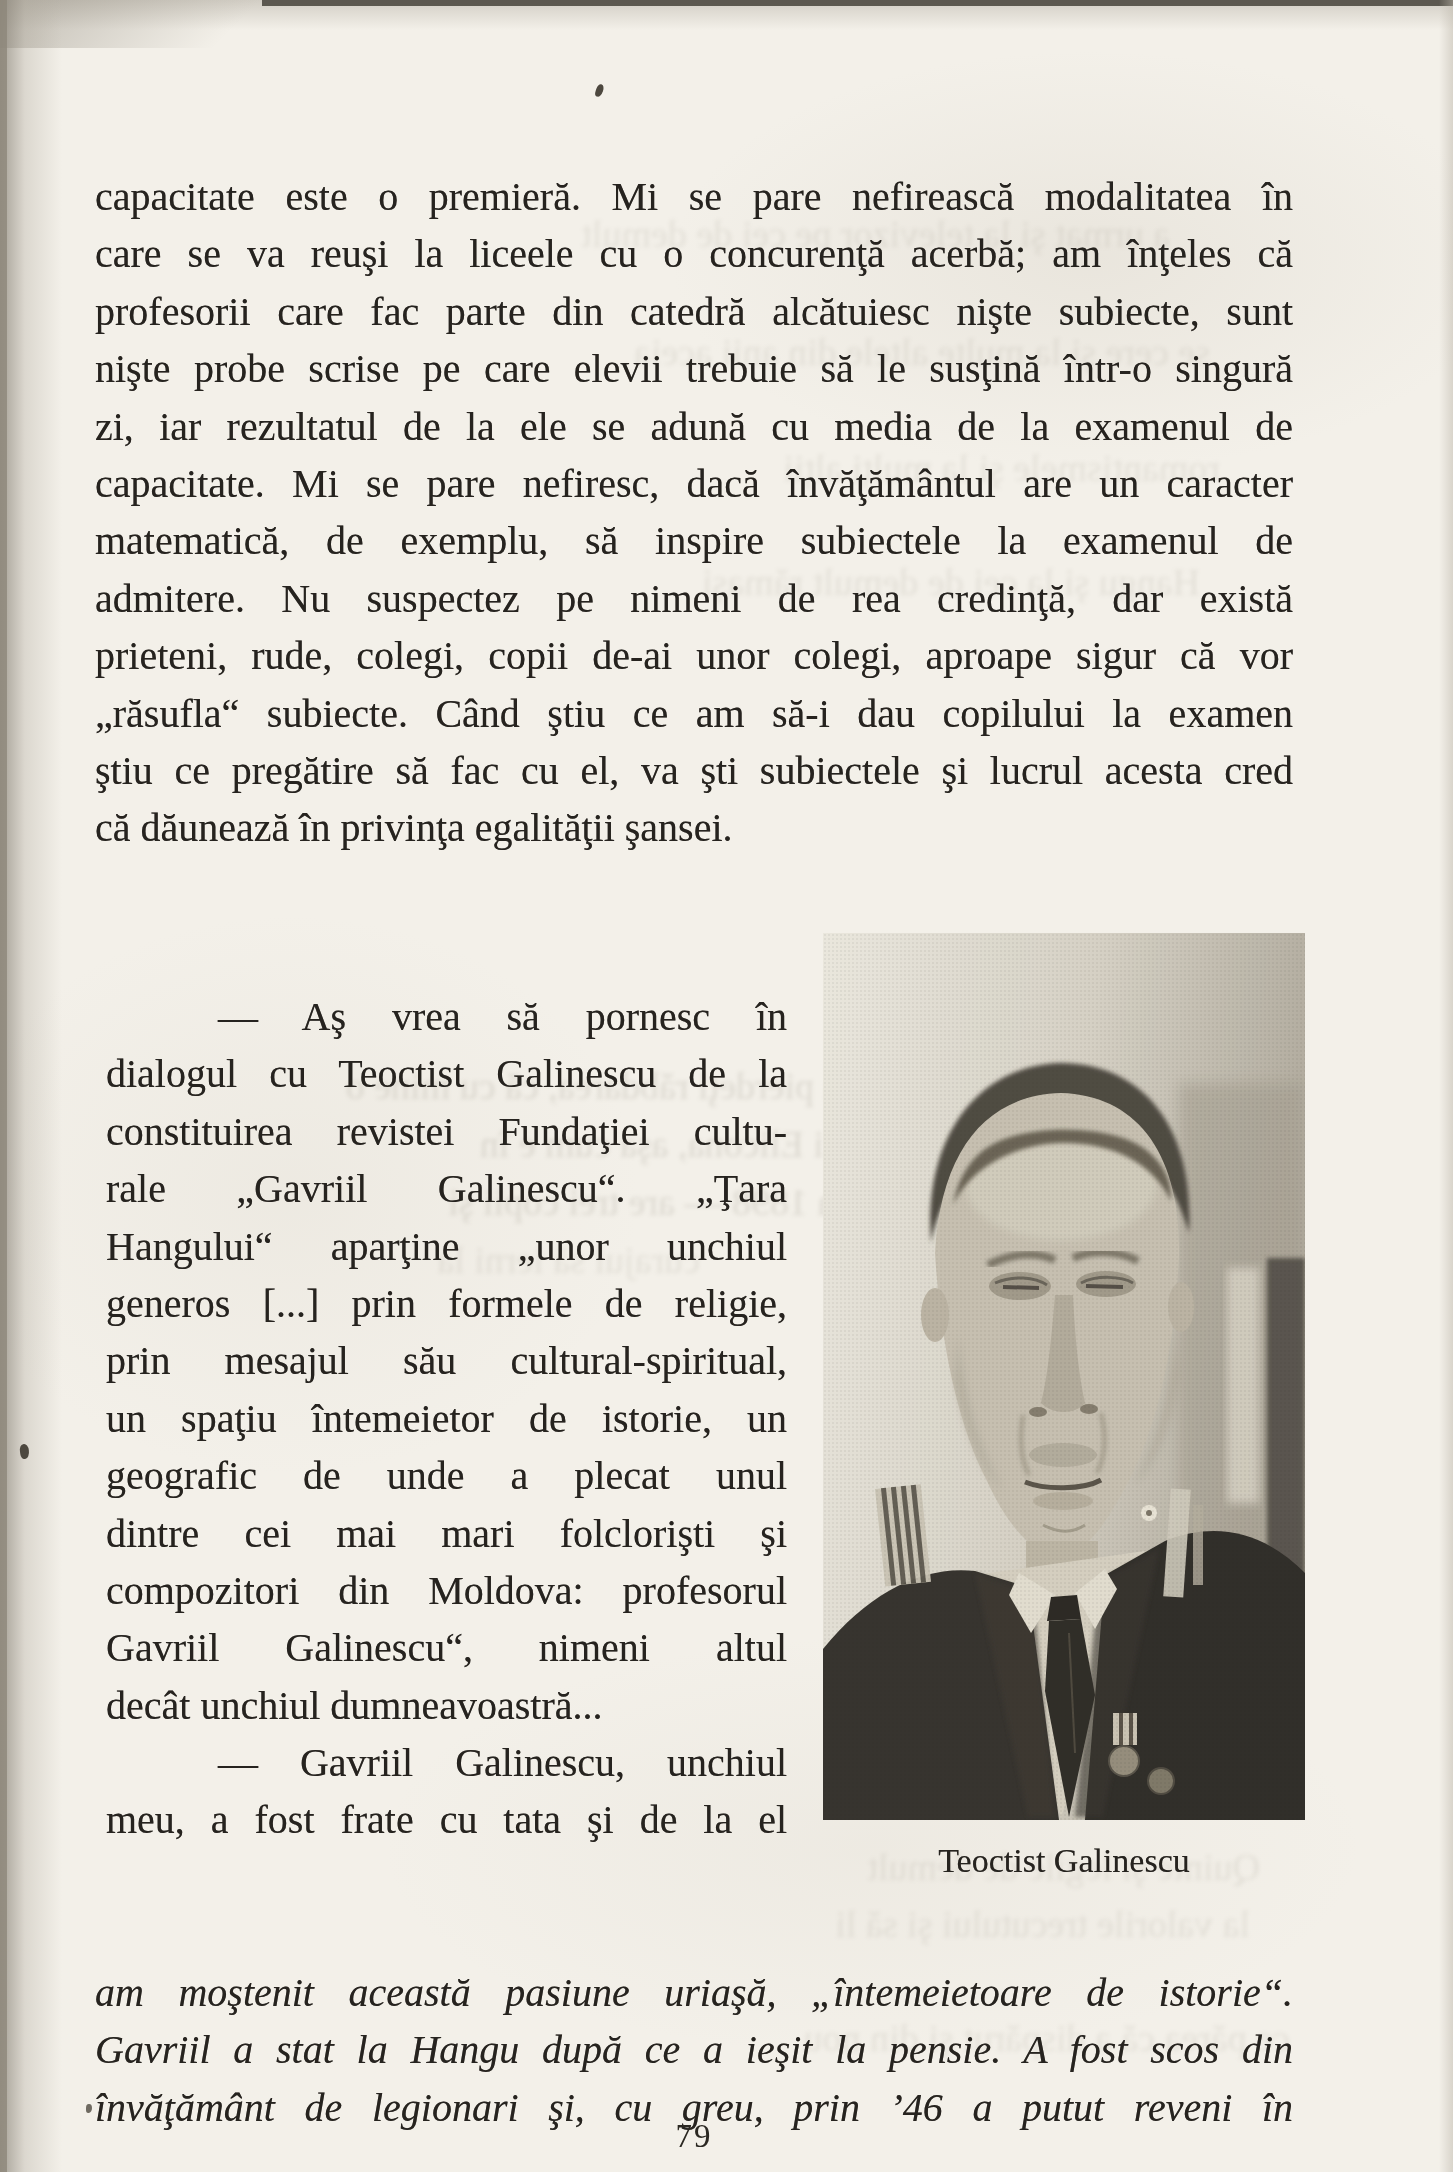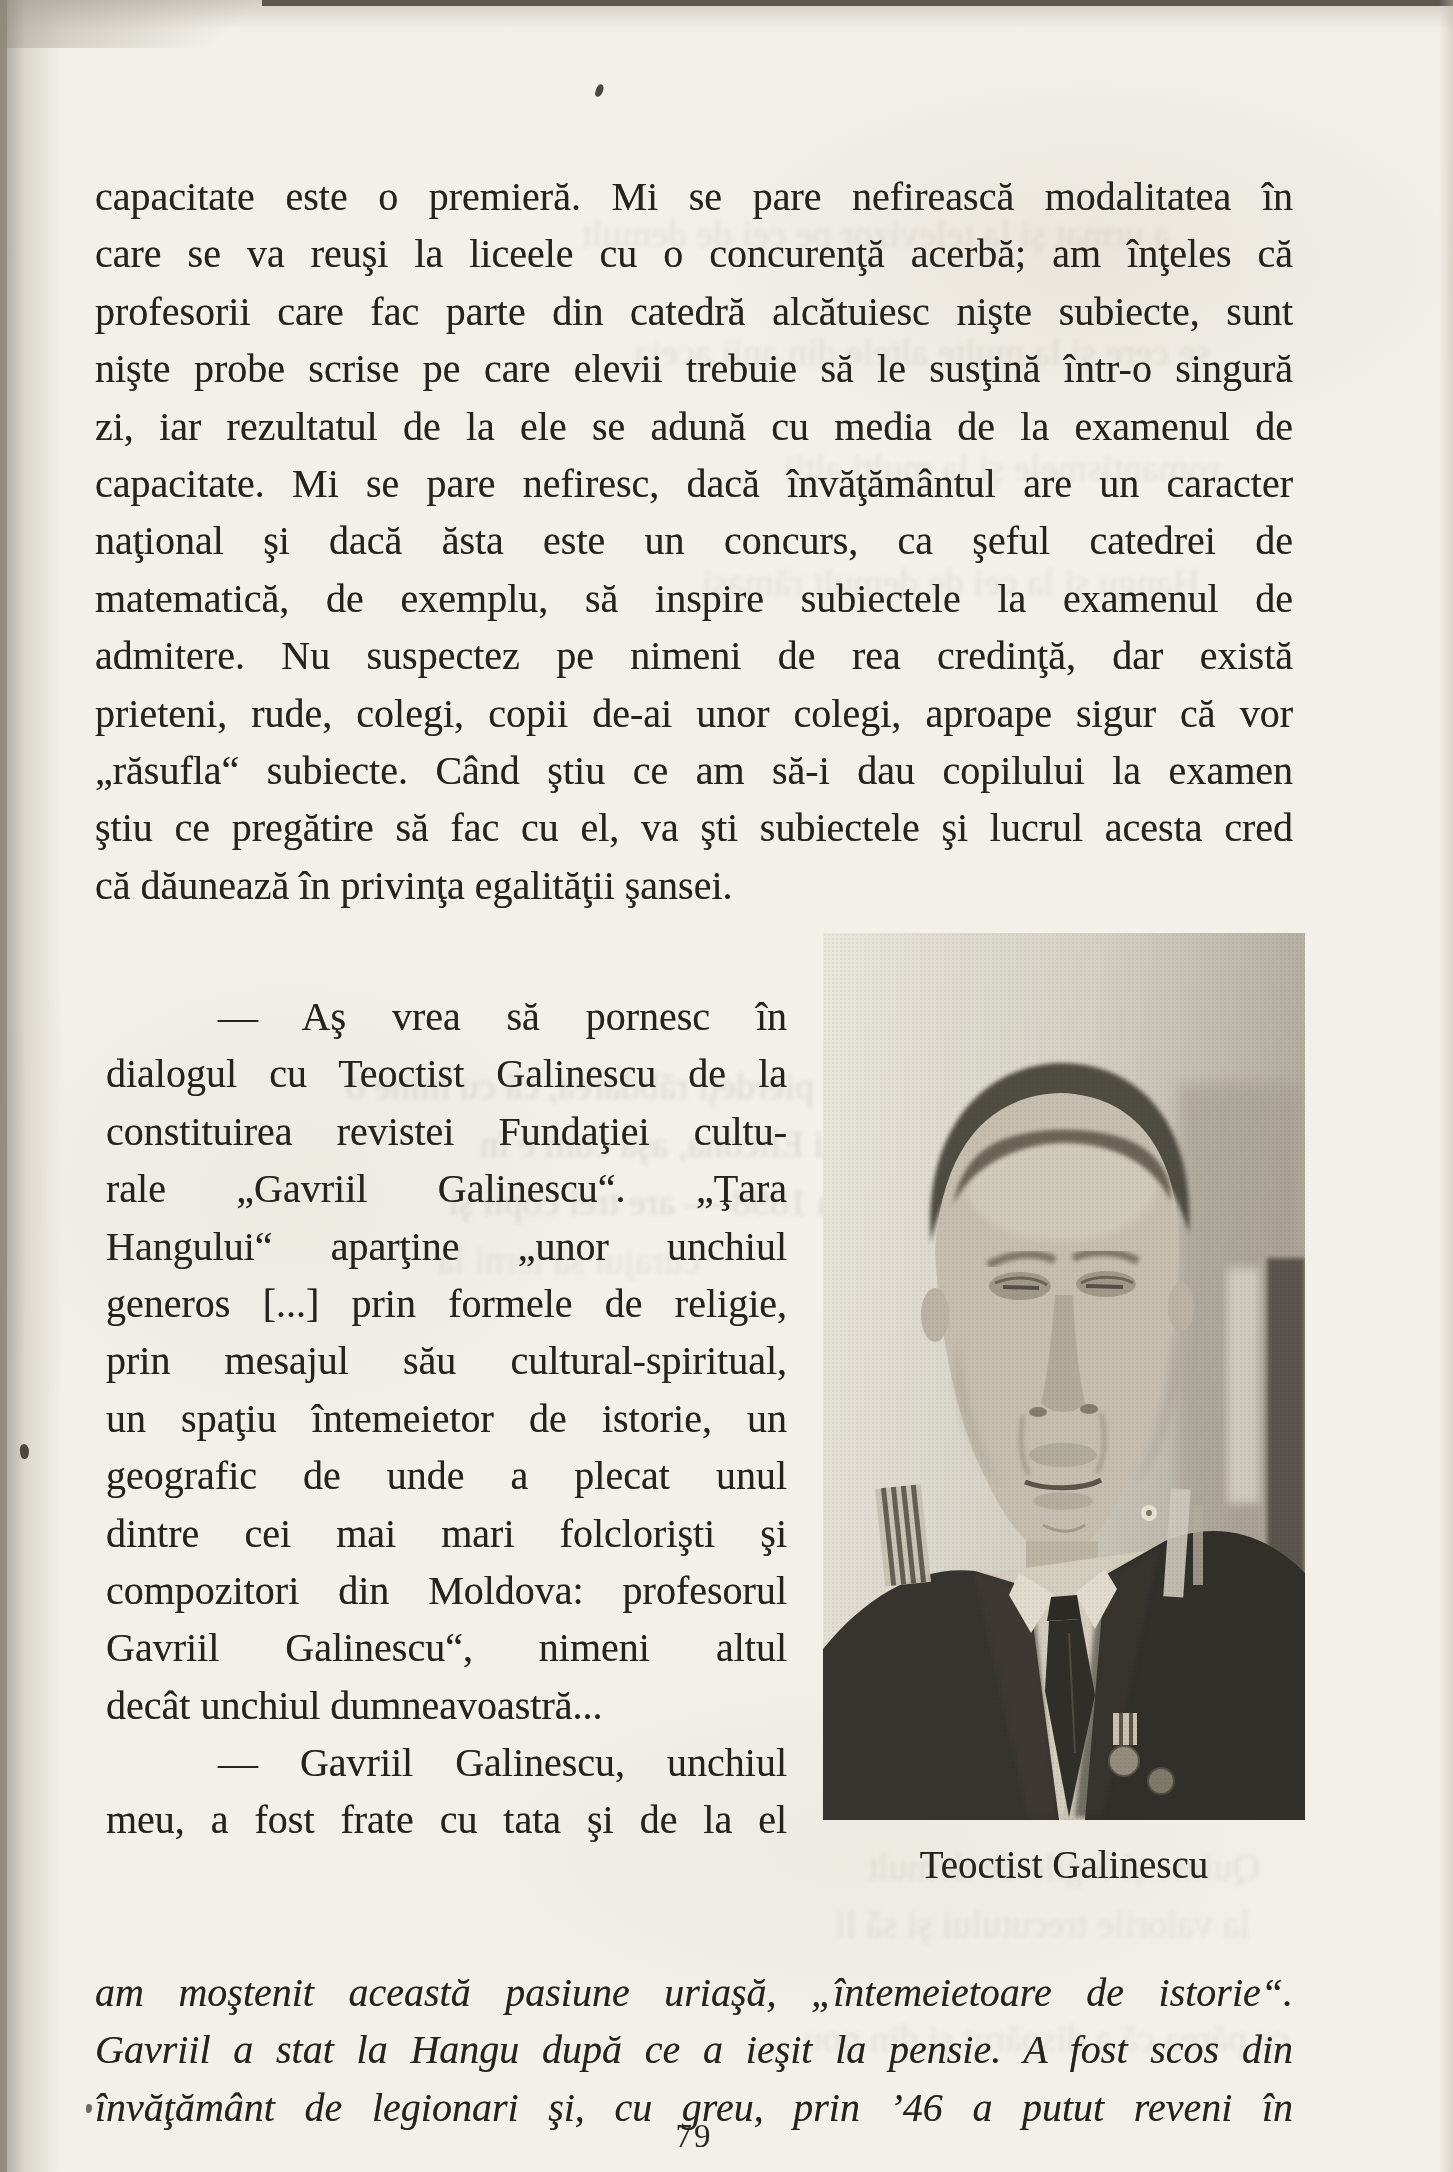--- a/index.html
+++ b/index.html
@@ -47,21 +47,21 @@
     white-space:nowrap;overflow:visible;text-align:left;
   }
   .ln.j{text-align:justify;text-align-last:justify;white-space:normal;height:57.4px;overflow:hidden;}
   .ln.ind{padding-left:112px;}
   .p1{left:95px;top:168px;width:1198px;}
   .colnarrow{left:106px;top:988px;width:681px;}
   .closing{left:95px;top:1964px;width:1198px;font-style:italic;}
 
   .caption{
     position:absolute;left:823px;top:1842px;width:482px;
-    text-align:center;font-size:39px;color:#26231f;text-shadow:0 0 .6px rgba(38,35,31,.5);
+    text-align:center;font-size:34px;color:#26231f;text-shadow:0 0 .6px rgba(38,35,31,.5);
   }
   .pageno{
     position:absolute;left:95px;top:2118px;width:1198px;
     text-align:center;font-size:33px;color:#2b2822;letter-spacing:2px;
   }
 
   
   .ghost{
     position:absolute;transform:scaleX(-1);
     color:#837d6e;opacity:.14;filter:blur(2.2px);
@@ -109,21 +109,20 @@
     <span class="ghost" style="left:430px;top:2016px;width:860px;">ce părea că a dispărut şi din nou</span>
   </div>
 
   <div class="textblock p1">
     <div class="ln j">capacitate este o premieră. Mi se pare nefirească modalitatea în</div>
     <div class="ln j">care se va reuşi la liceele cu o concurenţă acerbă; am înţeles că</div>
     <div class="ln j">profesorii care fac parte din catedră alcătuiesc nişte subiecte, sunt</div>
     <div class="ln j">nişte probe scrise pe care elevii trebuie să le susţină într-o singură</div>
     <div class="ln j">zi, iar rezultatul de la ele se adună cu media de la examenul de</div>
     <div class="ln j">capacitate. Mi se pare nefiresc, dacă învăţământul are un caracter</div>
-    <div class="ln j">naţional şi dacă ăsta este un concurs, ca şeful catedrei de</div>
     <div class="ln j">matematică, de exemplu, să inspire subiectele la examenul de</div>
     <div class="ln j">admitere. Nu suspectez pe nimeni de rea credinţă, dar există</div>
     <div class="ln j">prieteni, rude, colegi, copii de-ai unor colegi, aproape sigur că vor</div>
     <div class="ln j">„răsufla“ subiecte. Când ştiu ce am să-i dau copilului la examen</div>
     <div class="ln j">ştiu ce pregătire să fac cu el, va şti subiectele şi lucrul acesta cred</div>
     <div class="ln">că dăunează în privinţa egalităţii şansei.</div>
   </div>
 
   <div class="textblock colnarrow">
     <div class="ln j ind">— Aş vrea să pornesc în</div>

